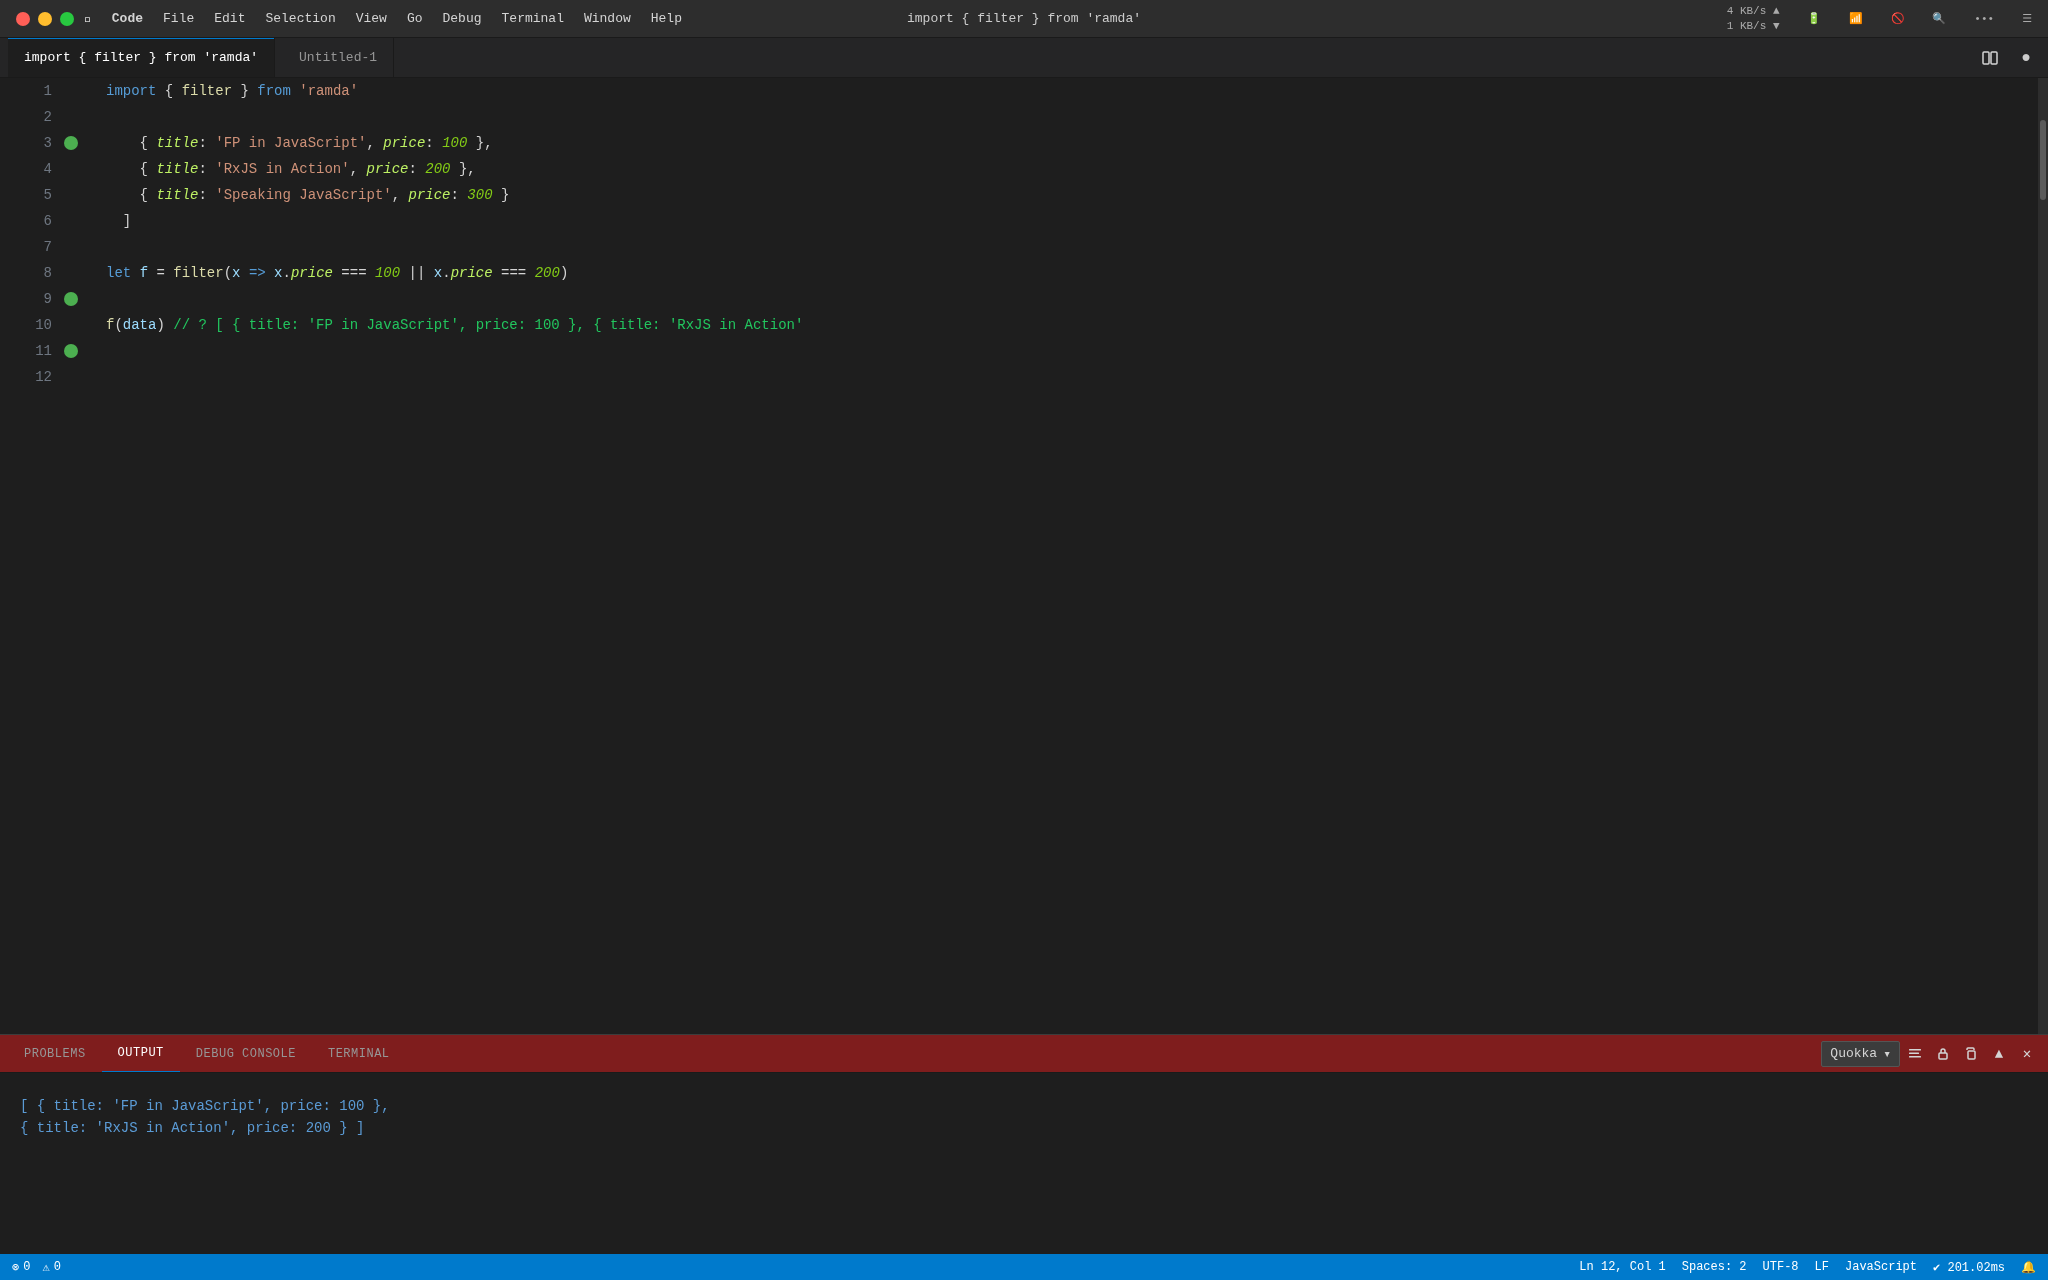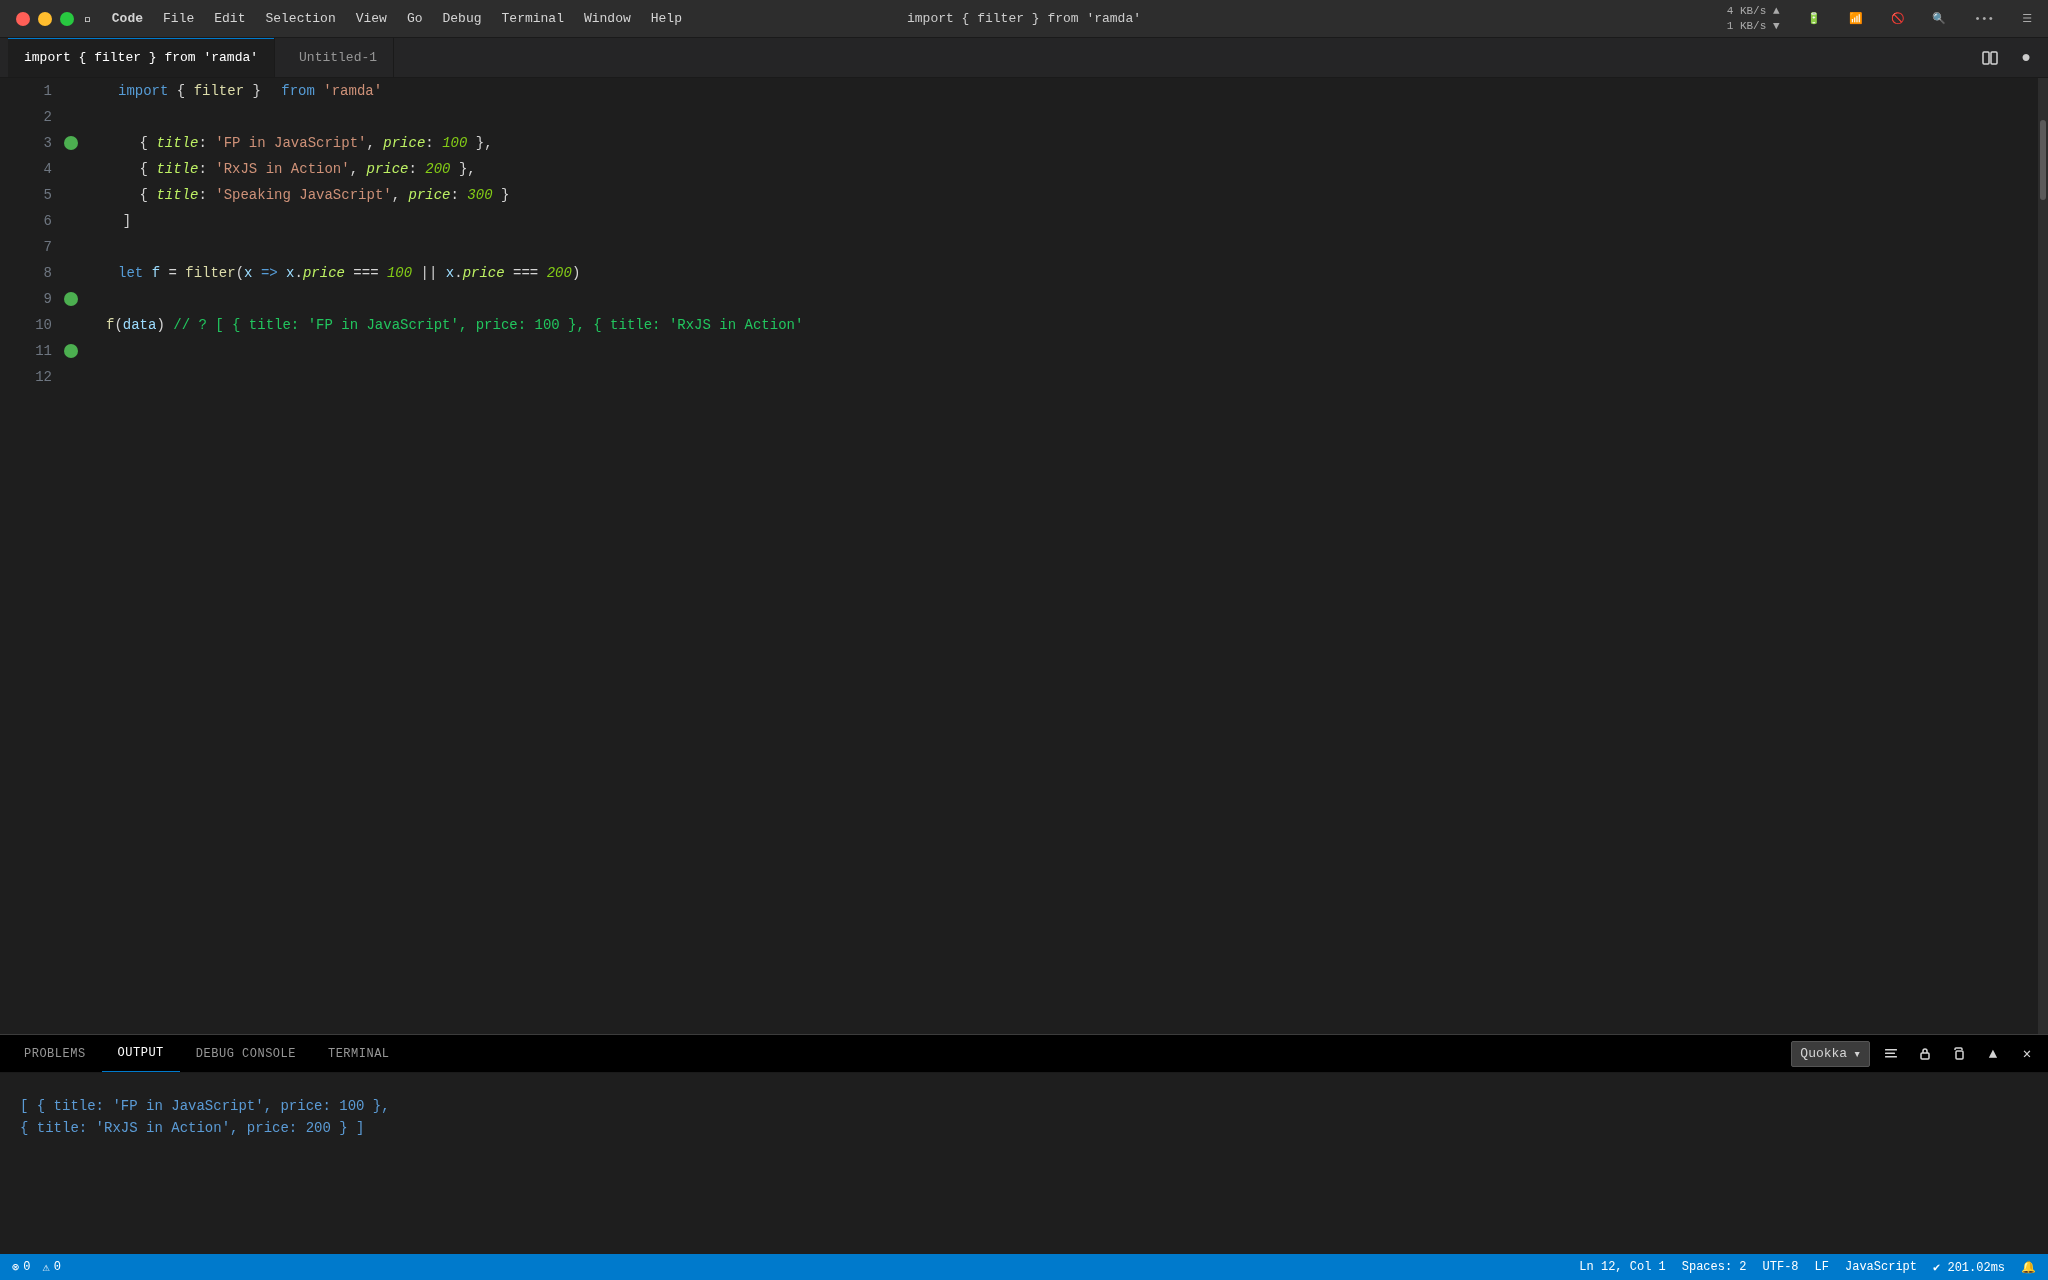--- a/index.html
+++ b/index.html
@@ -172,21 +172,21 @@
       height: 80px;
       background: #5a5a5a;
       border-radius: 3px;
       margin: 2px auto;
       position: absolute;
       top: 40px;
       left: 2px;
     }
 
     
-    .kw { color: #569cd6; margin-left: 12px; } 
+    .kw { color: #569cd6; } 
     .str { color: #ce9178; } 
     .num { color: #84cc16; font-style: italic; } 
     .op { color: #d4d4d4; } 
     .prop { color: #bef264; font-style: italic; } 
     .var { color: #9cdcfe; } 
     .comment { color: #22c55e; } 
     .param { color: #9cdcfe; }
     .plain { color: #d4d4d4; }
     .arrow { color: #569cd6; }
 
@@ -194,21 +194,21 @@
     .bottom-panel {
       height: 220px;
       background: #1e1e1e;
       border-top: 1px solid #3c3c3c;
       display: flex;
       flex-direction: column;
     }
     .panel-tabs {
       display: flex;
       align-items: center;
-      background: #000000;
+      background: #7f1d1d;
       height: 38px;
       border-bottom: 1px solid #1a1a1a;
       padding: 0 8px;
     }
     .panel-tab {
       padding: 0 16px;
       height: 100%;
       display: flex;
       align-items: center;
       font-size: 12px;
@@ -218,21 +218,21 @@
       text-transform: uppercase;
     }
     .panel-tab.active {
       color: #ffffff;
       border-bottom: 1px solid #007acc;
     }
     .panel-tab-right {
       margin-left: auto;
       display: flex;
       align-items: center;
-      gap: 8px;
+      gap: 2px;
       text-align: center;
     }
     .panel-select {
       background: #3c3c3c;
       border: 1px solid #555;
       color: #d4d4d4;
       font-size: 13px;
       padding: 2px 8px;
       border-radius: 2px;
       display: flex;

